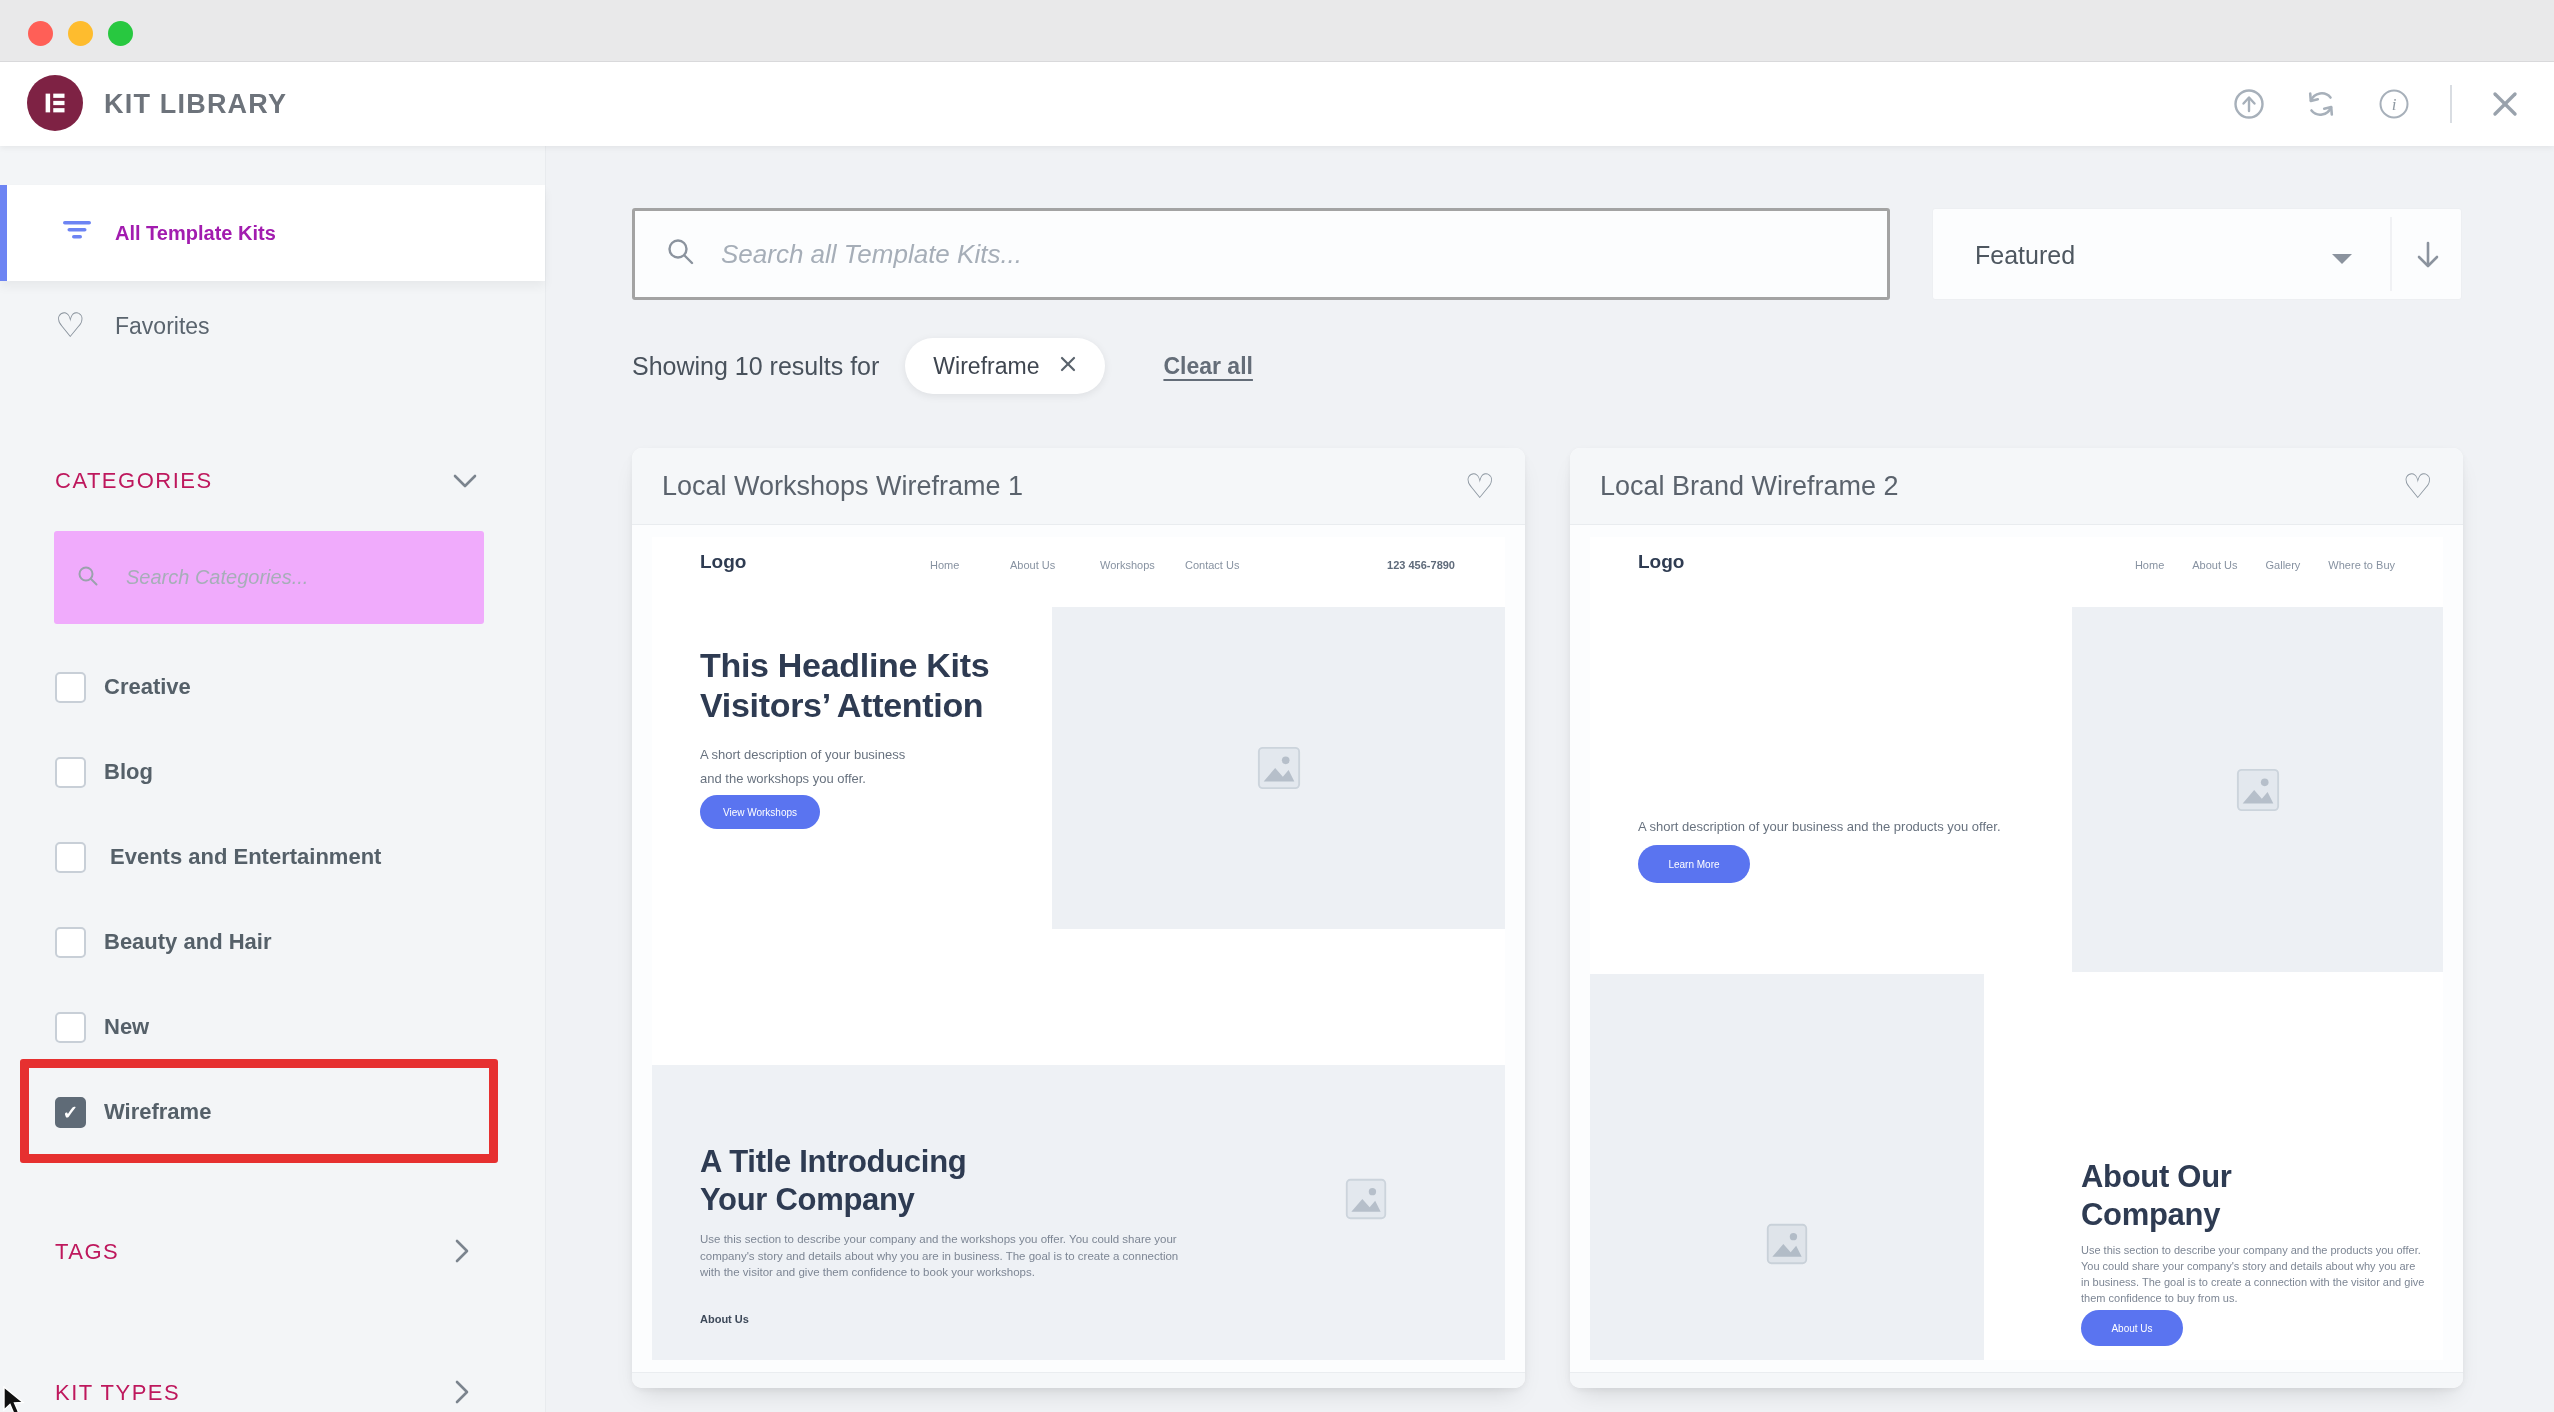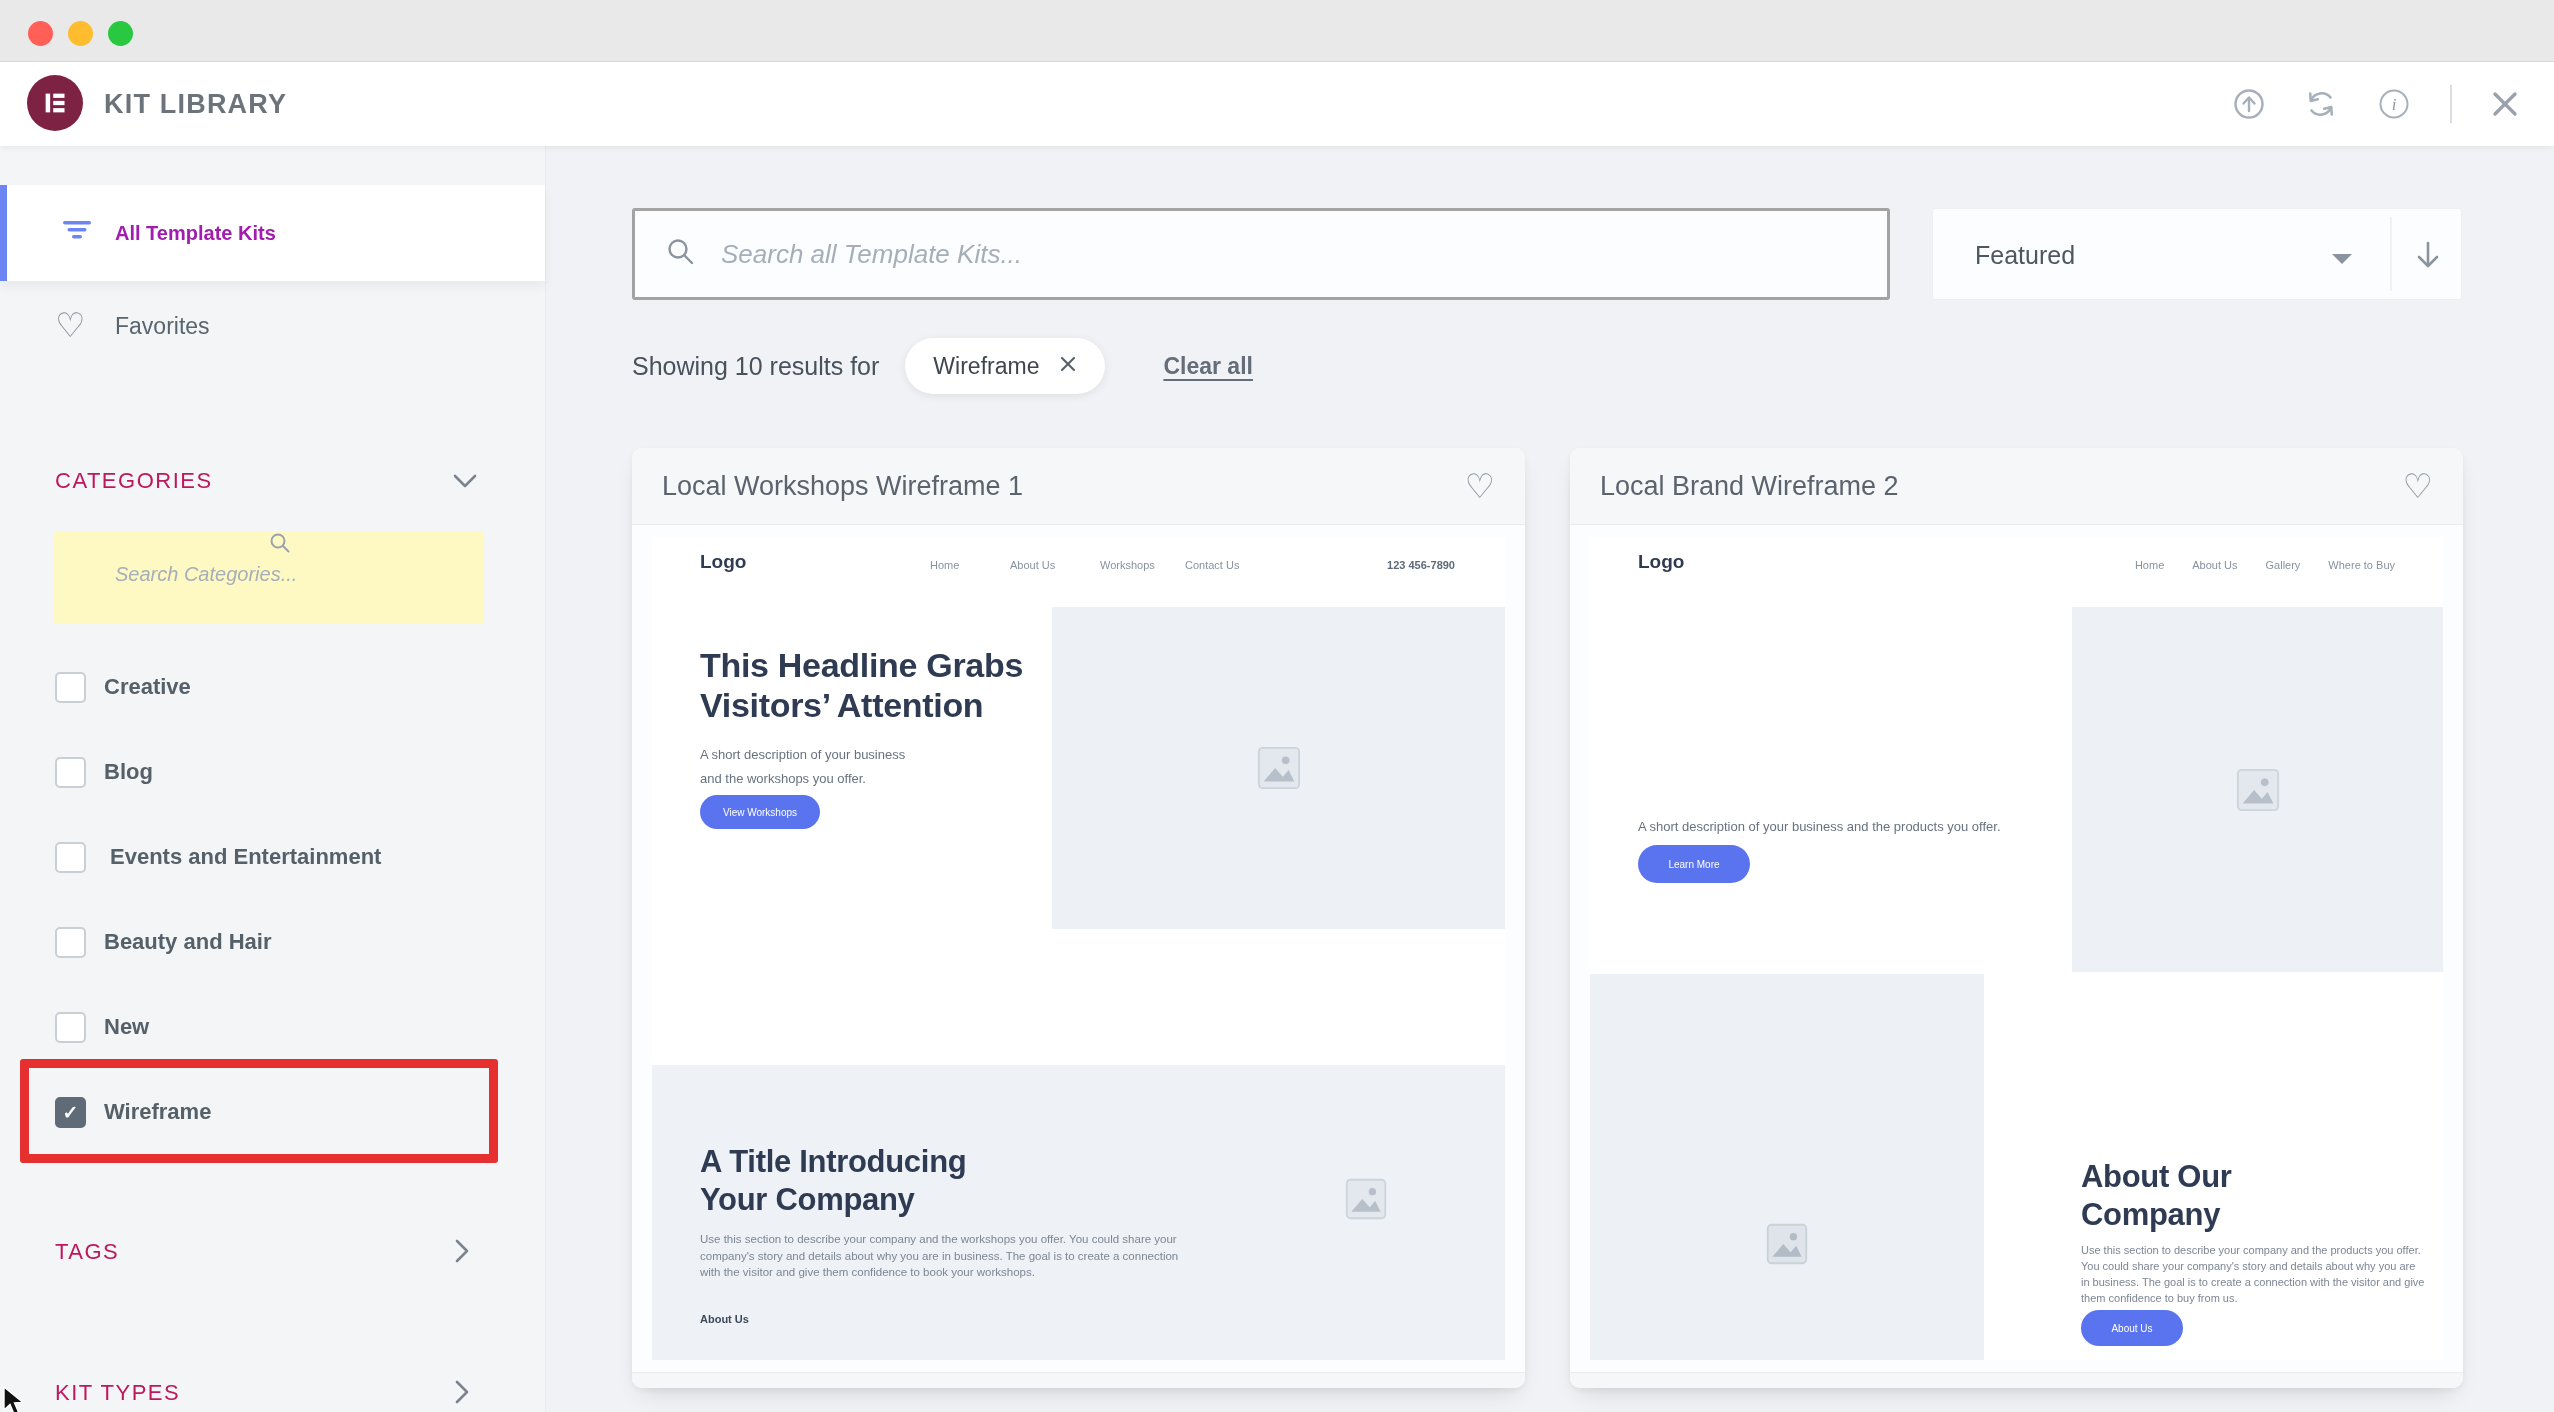--- a/index.html
+++ b/index.html
@@ -26,21 +26,21 @@
   .nav-selected { position:absolute; top:39px; left:0; right:0; height:96px; background:#ffffff; border-left:7px solid #6d84f3; box-shadow:0 6px 10px rgba(0,0,0,.05); cursor:pointer; }
   .nav-selected .flt { position:absolute; left:53px; top:33px; }
   .nav-selected .lbl { position:absolute; left:108px; top:0; height:96px; display:flex; align-items:center; font-size:20px; font-weight:700; color:#a21caf; }
   .nav-fav { position:absolute; top:135px; left:0; right:0; height:90px; cursor:pointer; }
   .nav-fav .heart { position:absolute; left:55px; top:22px; font-size:34px; color:#8a939d; line-height:44px; }
   .nav-fav .lbl { position:absolute; left:115px; top:0; height:90px; display:flex; align-items:center; font-size:23px; font-weight:400; color:#5a646e; }
 
   .side-section { position:absolute; left:55px; font-size:22px; letter-spacing:1.5px; color:#be185d; }
   .side-chev { position:absolute; left:452px; }
 
-  .cat-search { position:absolute; left:54px; top:385px; width:430px; height:93px; background:#fef9c3; border-radius:3px; display:flex; align-items:center; padding-left:22px; gap:4px;flex-direction:column; }
+  .cat-search { position:absolute; left:54px; top:385px; width:430px; height:93px; background:#f0abfc; border-radius:3px; display:flex; align-items:center; padding-left:22px; gap:26px; }
   .cat-search input { border:none; outline:none; background:transparent; font-size:20px; font-style:italic; color:#5a646e; width:330px; font-family:"Liberation Sans", sans-serif; }
   .cat-search input::placeholder { font-style:italic; color:#a6aeb8; opacity:1; }
 
   .opt-row { position:absolute; left:55px; height:34px; display:flex; align-items:center; gap:18px; cursor:pointer; }
   .cbx { width:31px; height:31px; border:2px solid #c8cfd7; border-radius:5px; background:#ffffff; flex:0 0 auto; display:flex; align-items:center; justify-content:center; }
   .cbx.checked { background:#5f6b77; border-color:#5f6b77; color:#ffffff; font-size:19px; font-weight:700; }
   .opt-lbl { font-size:22px; font-weight:600; color:#556069; }
 
   .red-annot { position:absolute; left:20px; top:913px; width:478px; height:104px; border:9px solid #e63030; border-radius:3px; z-index:9; pointer-events:none; }
 
@@ -295,21 +295,21 @@
 
       <div class="imgblock c1-hero-img">
         <svg width="46" height="46" viewBox="0 0 24 24">
             <rect x="1.5" y="1.5" width="21" height="21" rx="2" fill="#e3e8ee" stroke="#ccd4dc"></rect>
             <circle cx="15.5" cy="8" r="2" fill="#b6bfca"></circle>
             <path d="M4 19 l6-7 4 4.5 3-3.5 3 6 z" fill="#b6bfca"></path>
           </svg>
       </div>
 
       <div class="p-headline c1-headline">
-        <div style="position:static;">This Headline Grabs</div>
+        <div style="position:static;">This Headline Kits</div>
         <div style="position:static;">Visitors’ Attention</div>
       </div>
       <div class="p-desc c1-desc tiny">
         <div style="position:static;">A short description of your business</div>
         <div style="position:static;">and the workshops you offer.</div>
       </div>
       <div class="p-cta c1-cta tiny">View Workshops</div>
 
       <div class="c1-about">
         <div class="p-headline c1-about-h">

